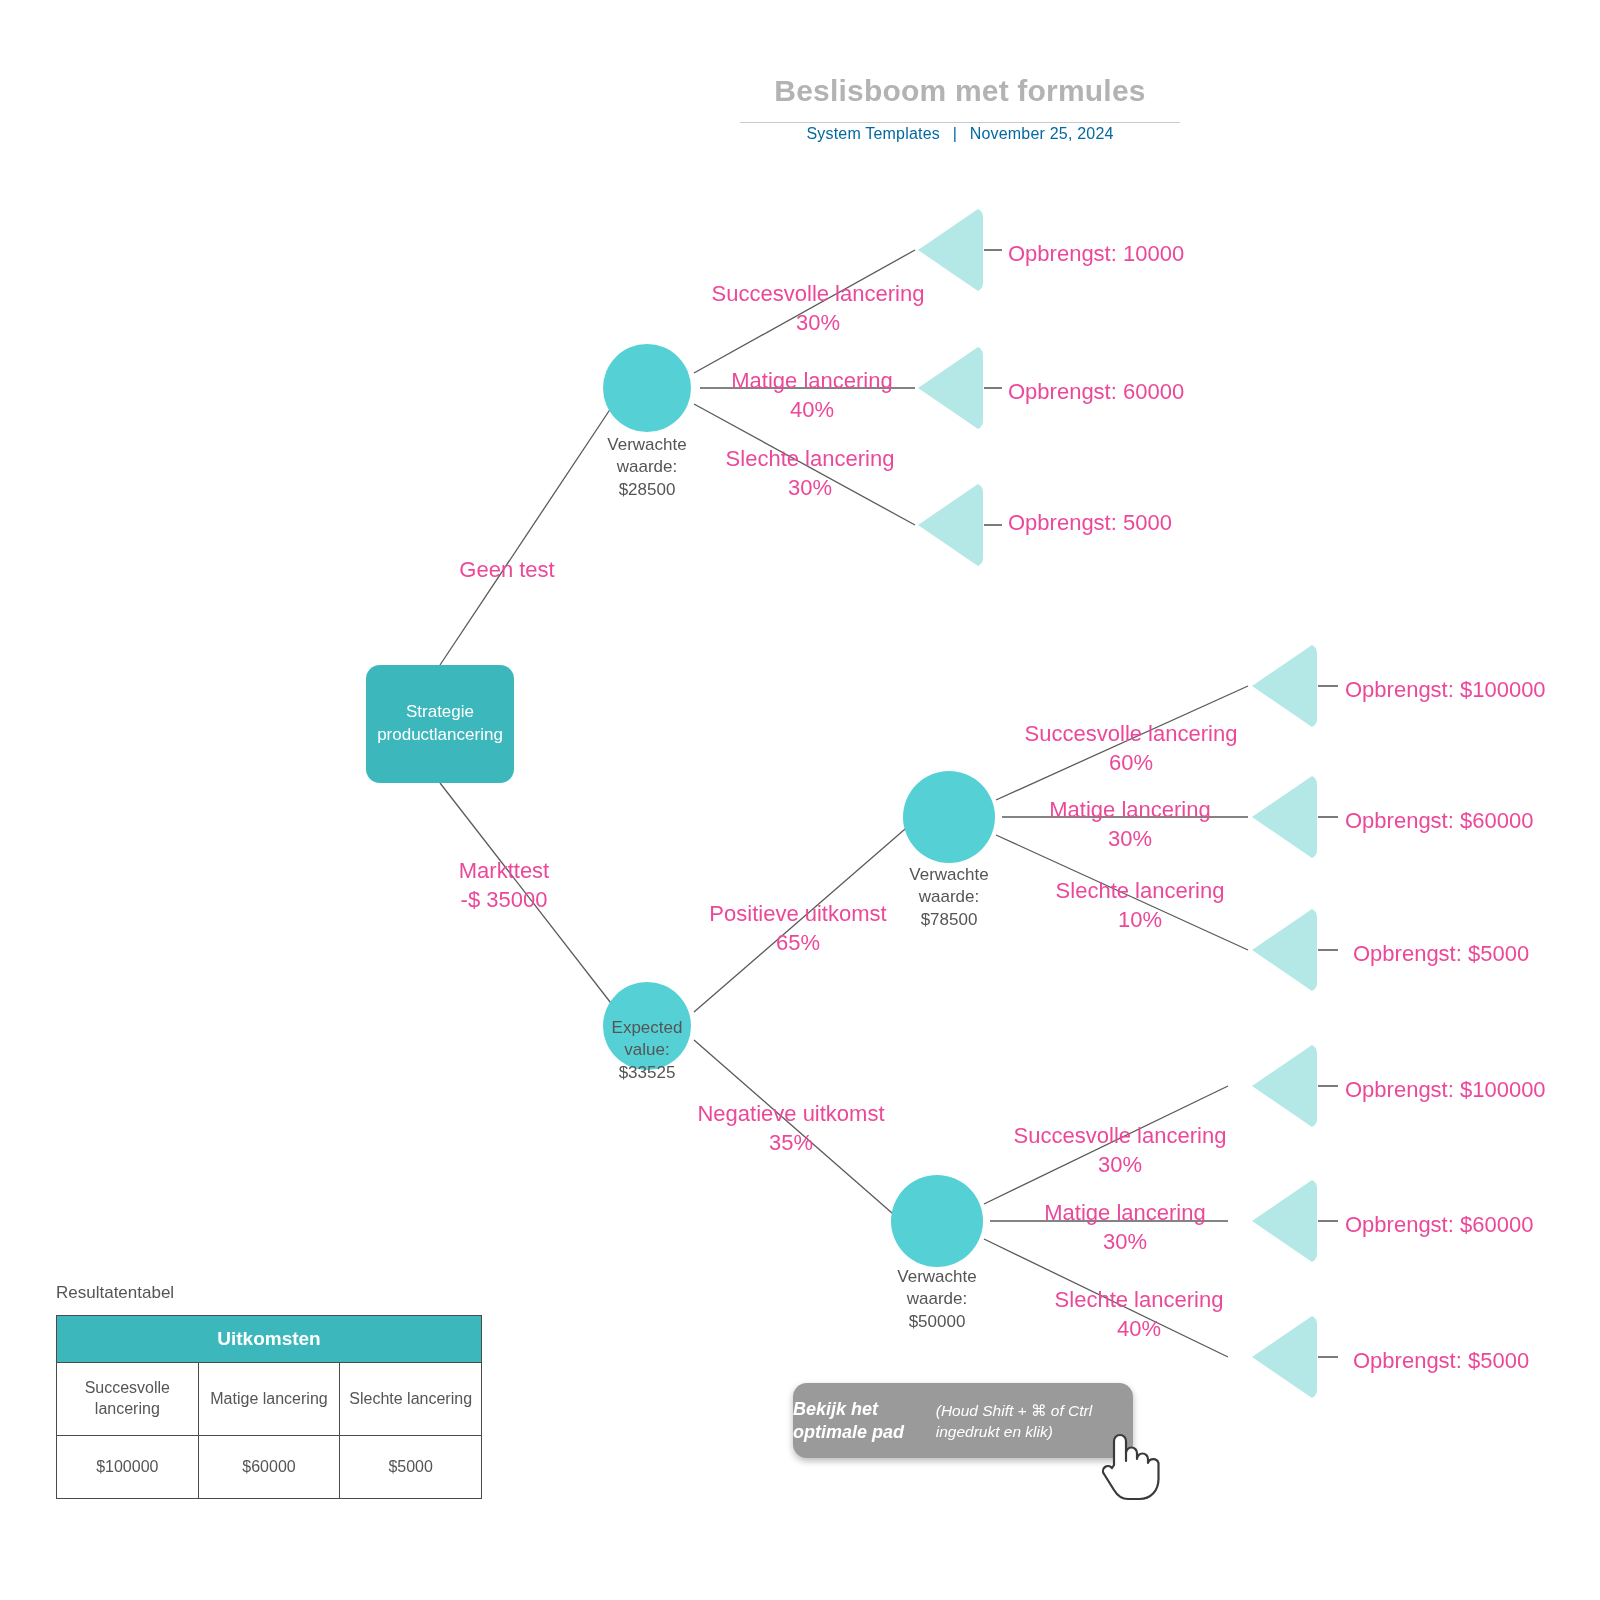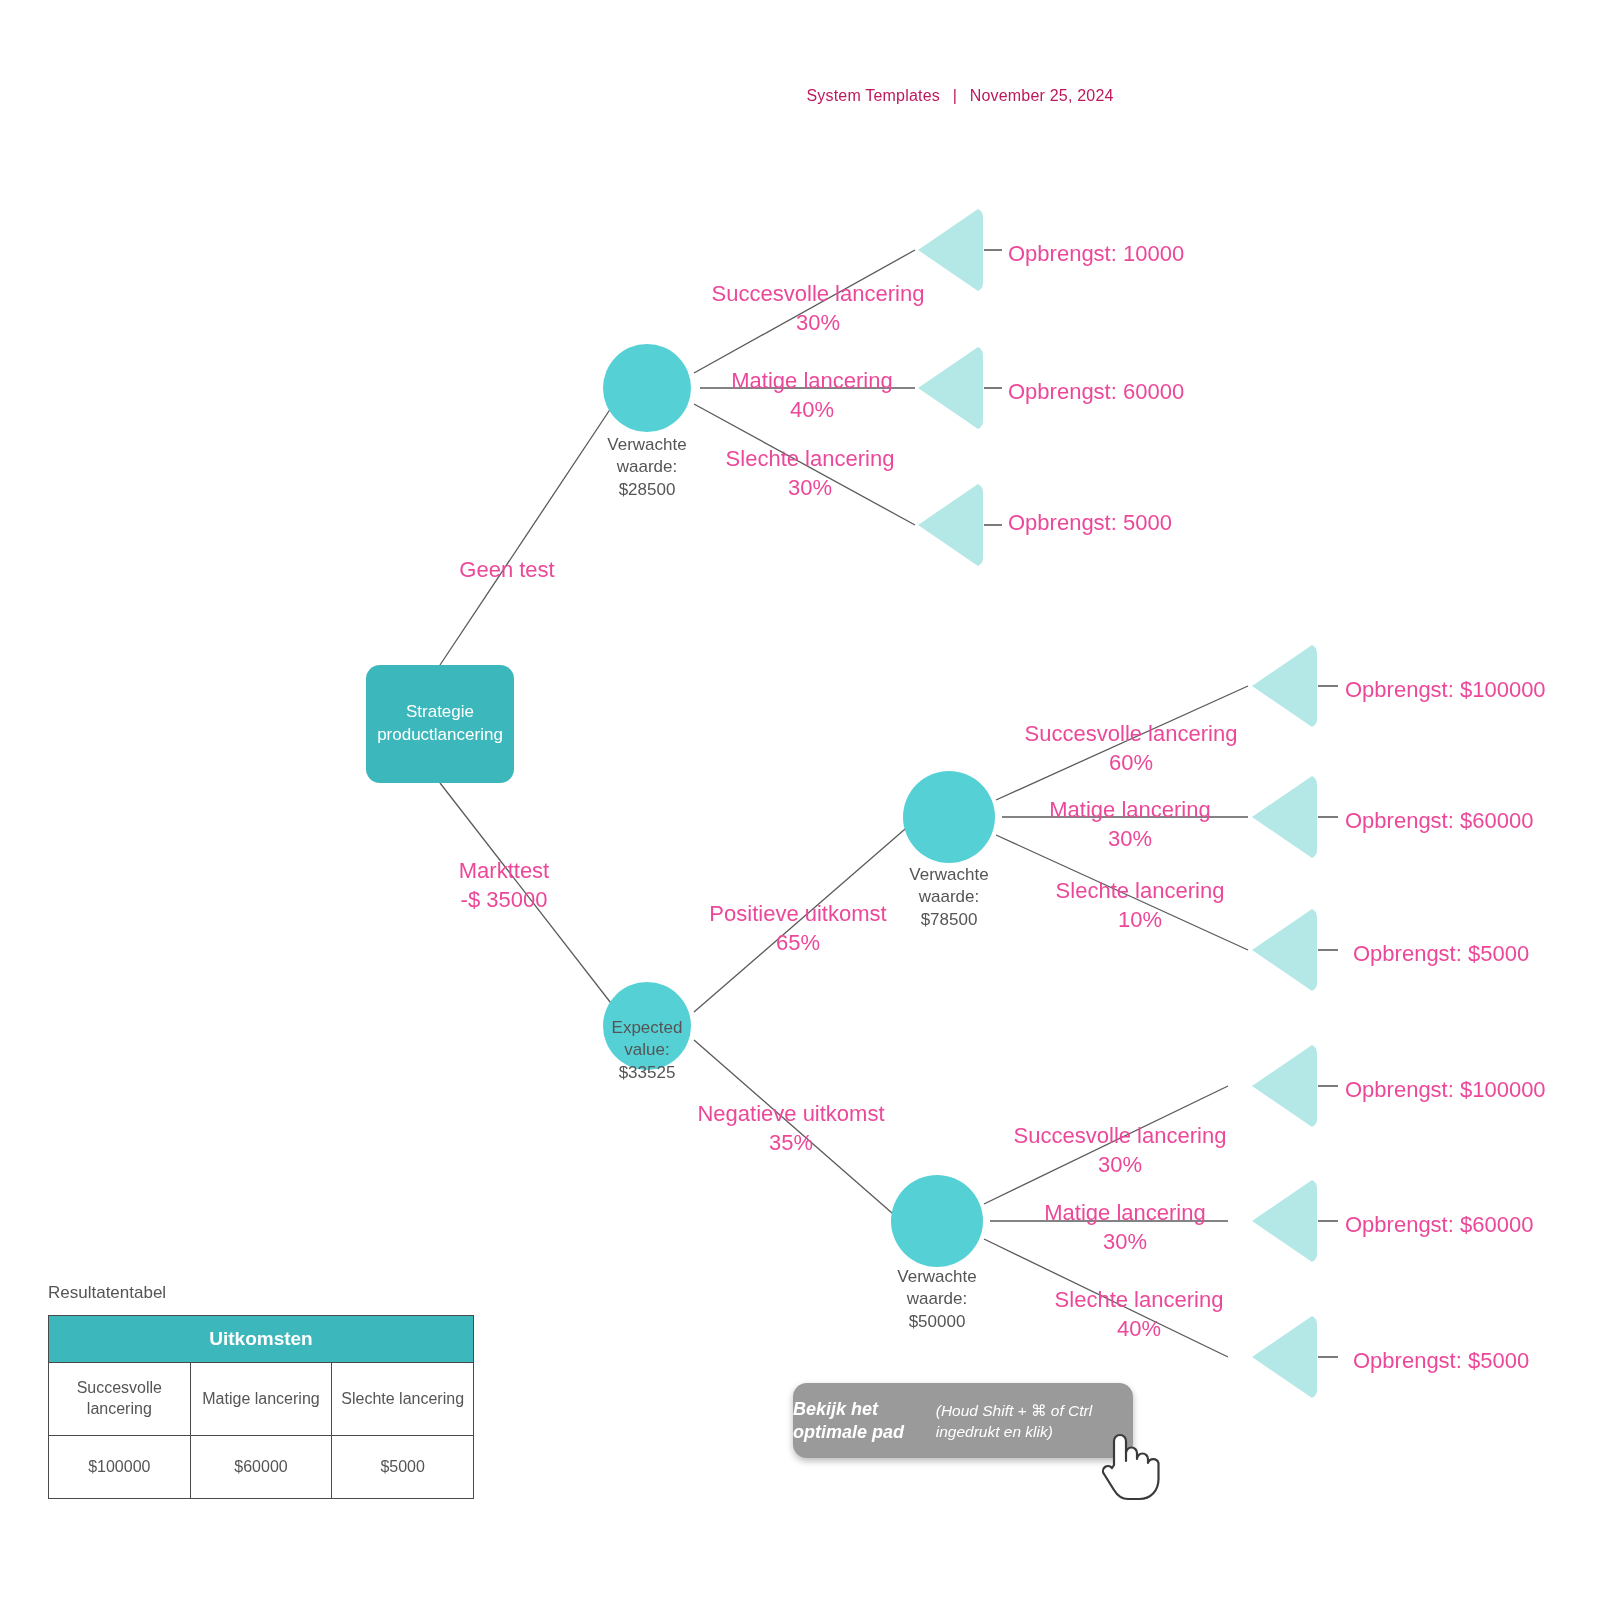--- a/index.html
+++ b/index.html
@@ -26,23 +26,23 @@
   }
   #doc-title {
     font-size: 30px;
     font-weight: bold;
     color: #b3b3b3;
     letter-spacing: 0.2px;
     padding-bottom: 14px;
     border-bottom: 1px solid #c9c9c9;
   }
   #doc-subtitle {
-    margin-top: 13px;
+    margin-top: 2px;
     font-size: 16px;
-    color: #be185d;
+    color: #0369a1;
     letter-spacing: 0.2px;
   }
   #doc-subtitle .sep { padding: 0 8px; }
 
   
   #tree-svg {
     position: absolute;
     left: 0; top: 0;
     width: 1600px; height: 1600px;
   }
@@ -85,21 +85,21 @@
     text-align: center;
     color: #ffffff;
     font-size: 17px;
     line-height: 1.35;
     pointer-events: none;
   }
 
   
   #results-block {
     position: absolute;
-    left: 48px;
+    left: 56px;
     top: 1283px;
   }
   #results-caption {
     font-size: 17px;
     color: #555555;
     margin-bottom: 12px;
   }
   #results-table {
     border-collapse: collapse;
     width: 426px;
@@ -158,20 +158,21 @@
     top: 1427px;
     width: 64px;
     height: 80px;
     pointer-events: none;
   }
 </style>
 </head>
 <body>
 
 <div id="header">
+  <div id="doc-title">Beslisboom met formules</div>
   <div id="doc-subtitle">
     <span>System Templates</span>
     <span class="sep">|</span>
     <span>November 25, 2024</span>
   </div>
 </div>
 
 <svg id="tree-svg" viewBox="0 0 1600 1600">
 
   <path class="edge" d="M 440 665 L 613 405"></path>

